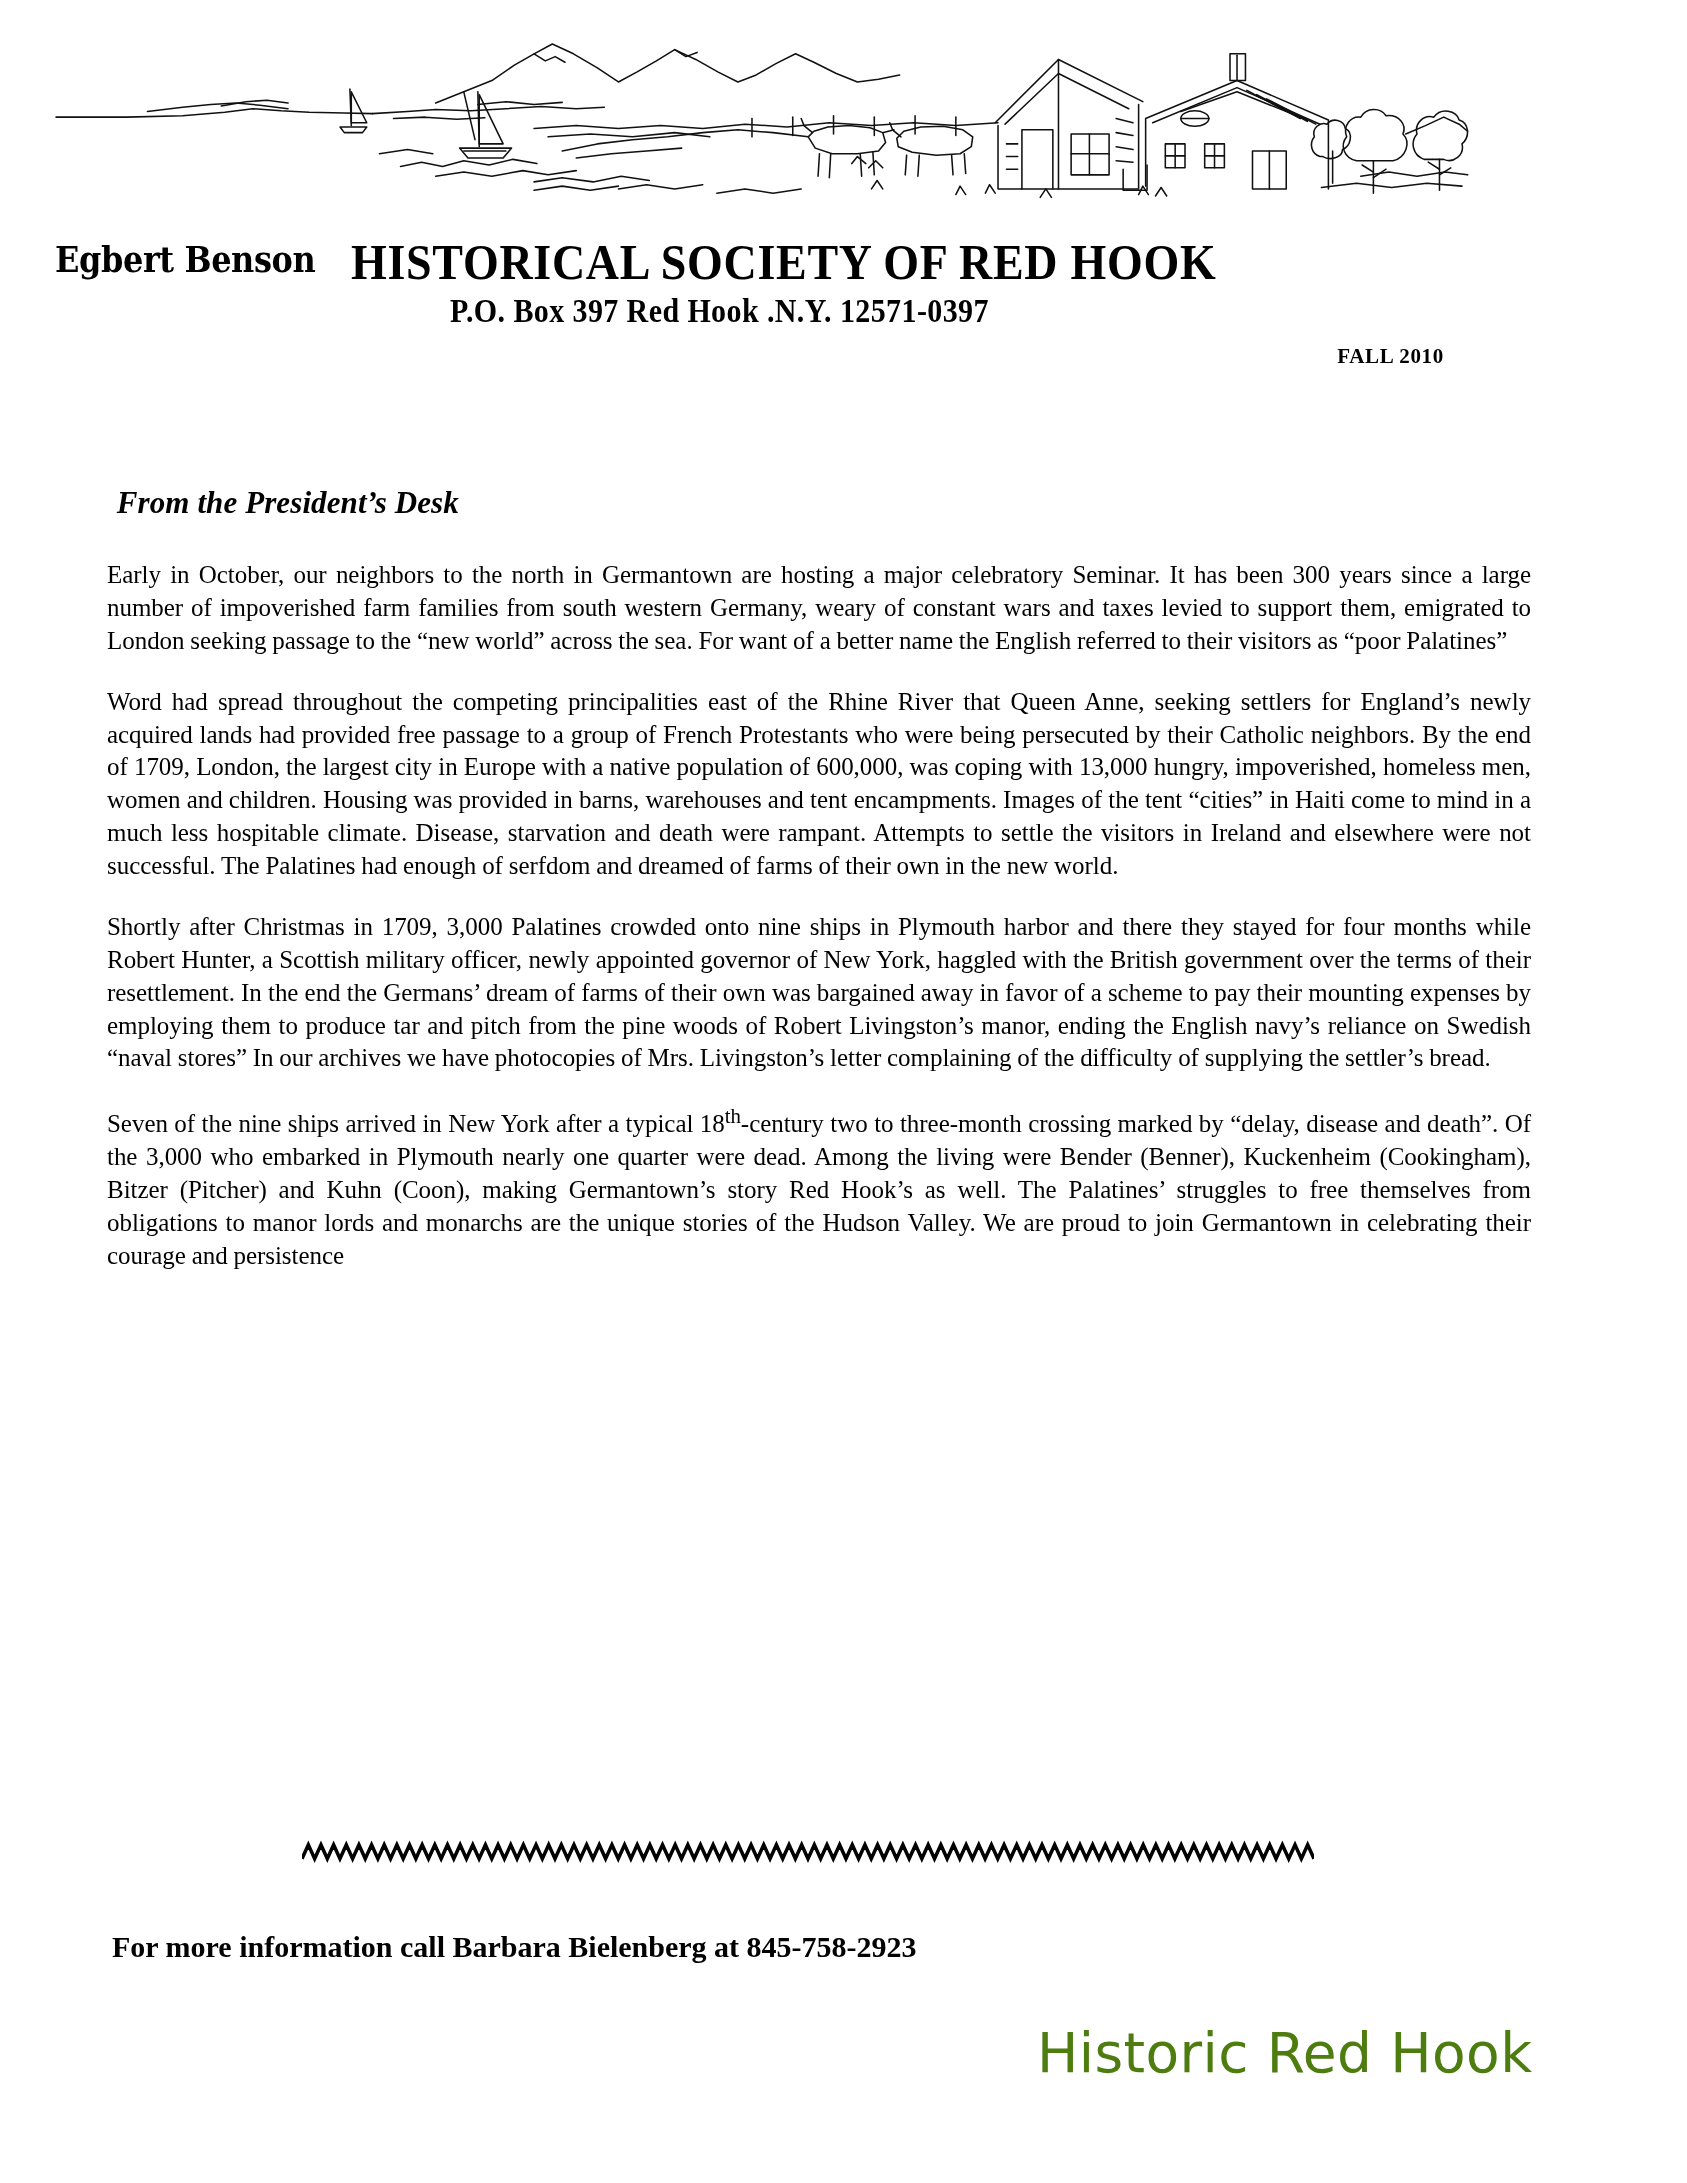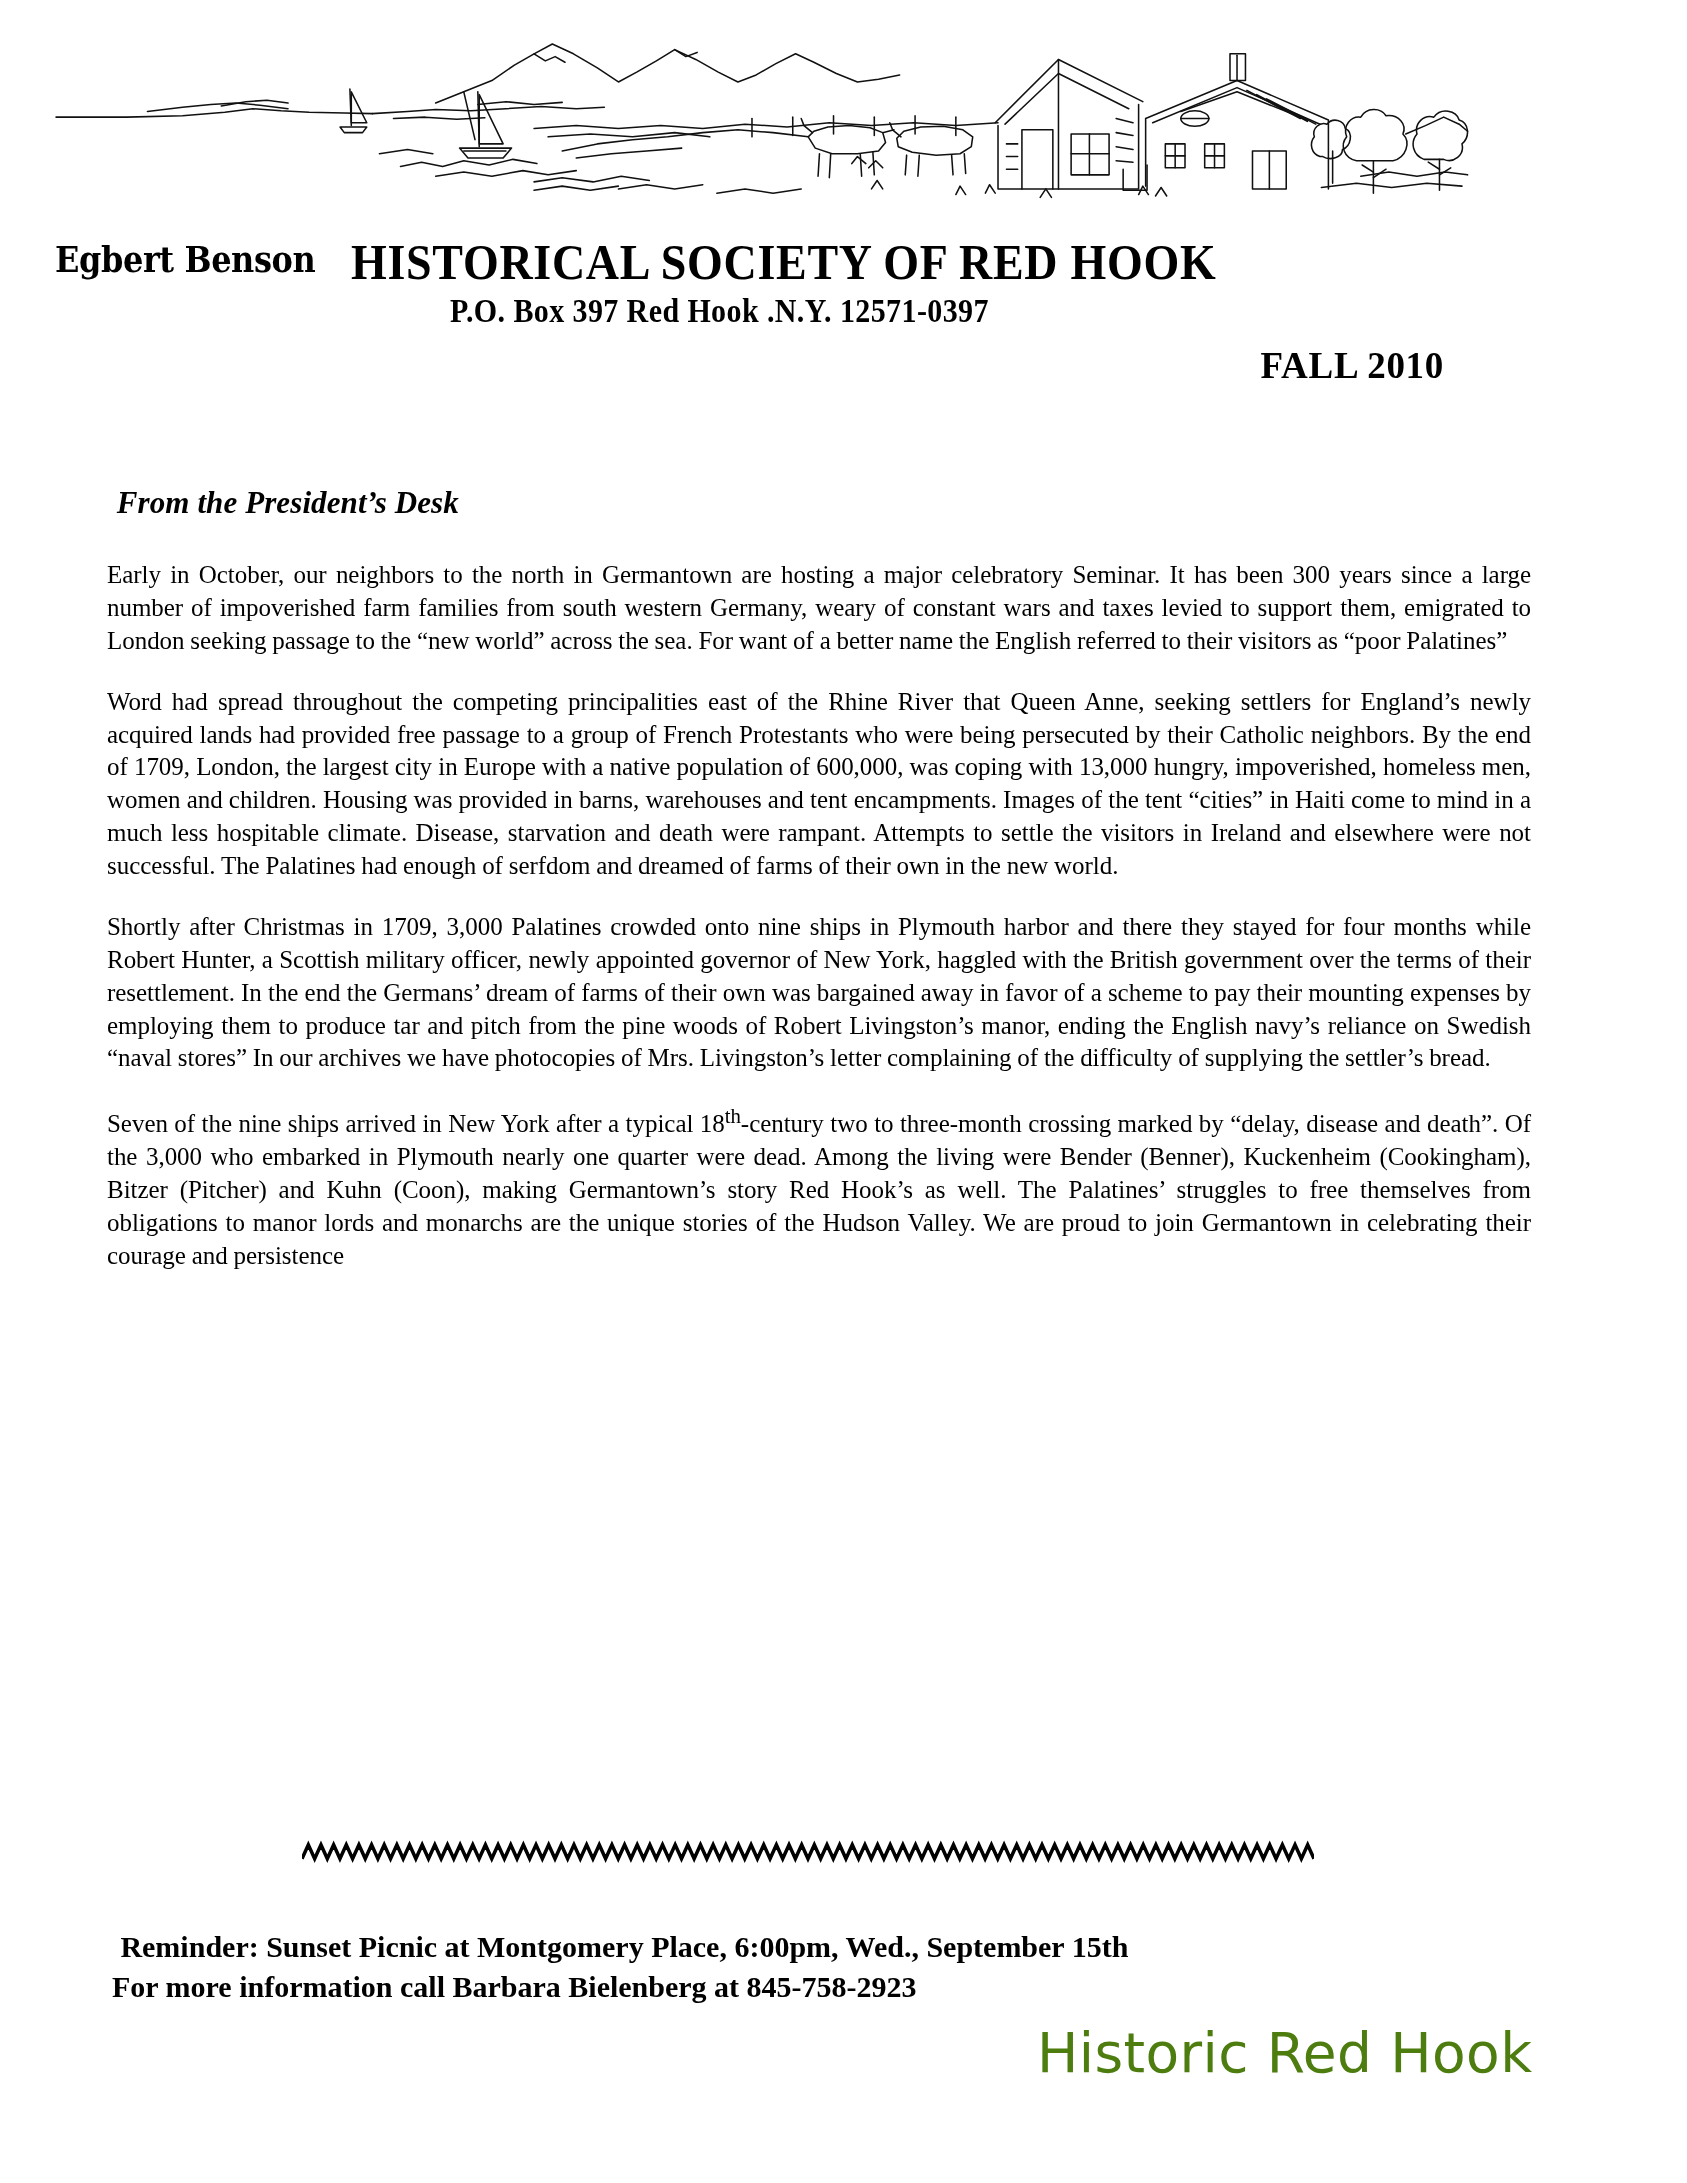--- a/index.html
+++ b/index.html
@@ -72,21 +72,21 @@
     white-space: nowrap;
     transform: scaleY(1.1);
     transform-origin: left top;
   }
   .issue-date {
     position: absolute;
     right: 243px;
     top: 112px;
     font-family: "Liberation Serif", "DejaVu Serif", serif;
     font-weight: 700;
-    font-size: 37px;
+    font-size: 21px;
     letter-spacing: 0.7px;
     white-space: nowrap;
   }
 
   
   .content {
     position: absolute;
     left: 107px;
     top: 485px;
     width: 1424px;
@@ -324,18 +324,17 @@
              L999 14 L1008 34 L1017 14 L1026 34 L1035 14 L1044 34 L1053 14 L1062 34 L1071 14
              L1080 34 L1089 14 L1098 34 L1107 14 L1116 34 L1125 14 L1134 34 L1143 14 L1152 34
              L1161 14 L1170 34 L1179 14 L1188 34 L1197 14 L1206 34 L1215 14 L1224 34 L1233 14
              L1242 34 L1251 14 L1260 34 L1269 14 L1278 34 L1287 14 L1296 34 L1305 14 L1314 34
              L1323 14 L1332 34 L1341 14 L1350 34 L1359 14 L1368 34 L1377 14 L1386 34 L1395 14
              L1404 34 L1413 14 L1422 34 L1431 14 L1440 34" fill="none" stroke="#000000" stroke-width="5" stroke-linejoin="miter"></path>
   </svg>
 </div>
 
 <div class="reminder">
-  <div class="line1">Reminder: Sunset Picnic at Montgomery Place, 6:00pm, Wed., September 15th</div>
   <div class="line2">For more information call  Barbara Bielenberg at 845-758-2923</div>
 </div>
 
 <div class="watermark">Historic Red Hook</div>
 
 
 </body></html>

